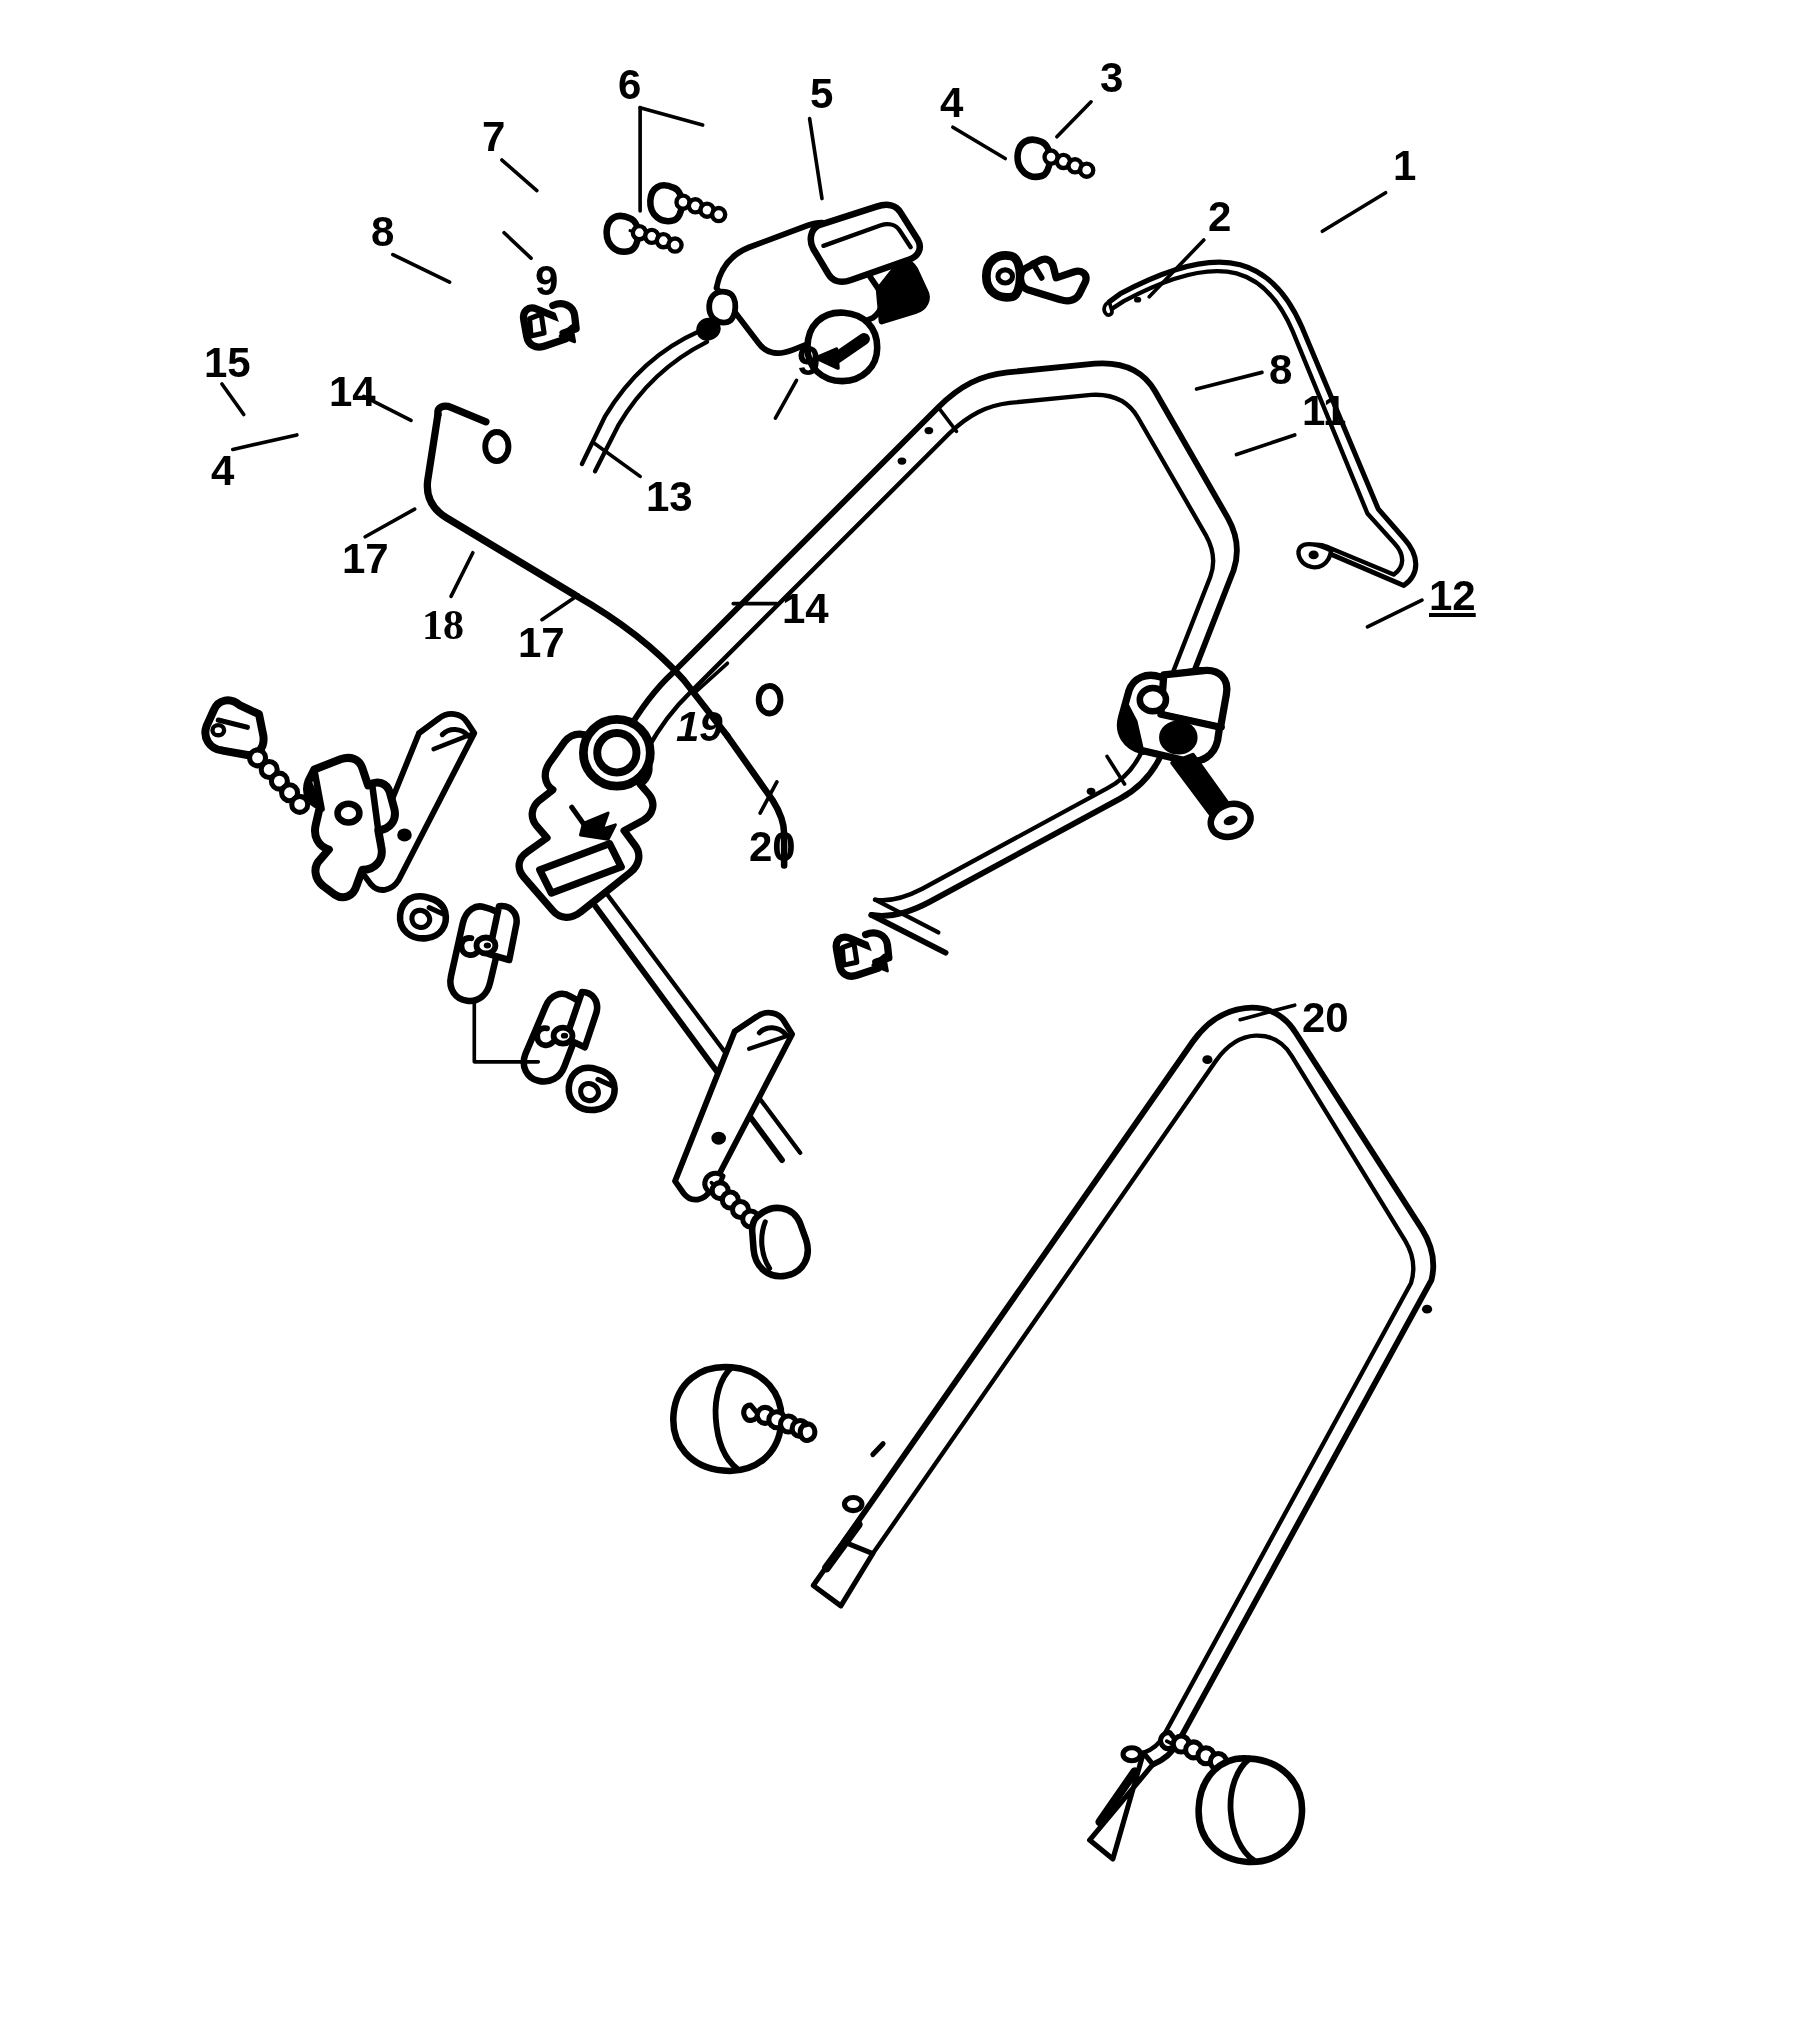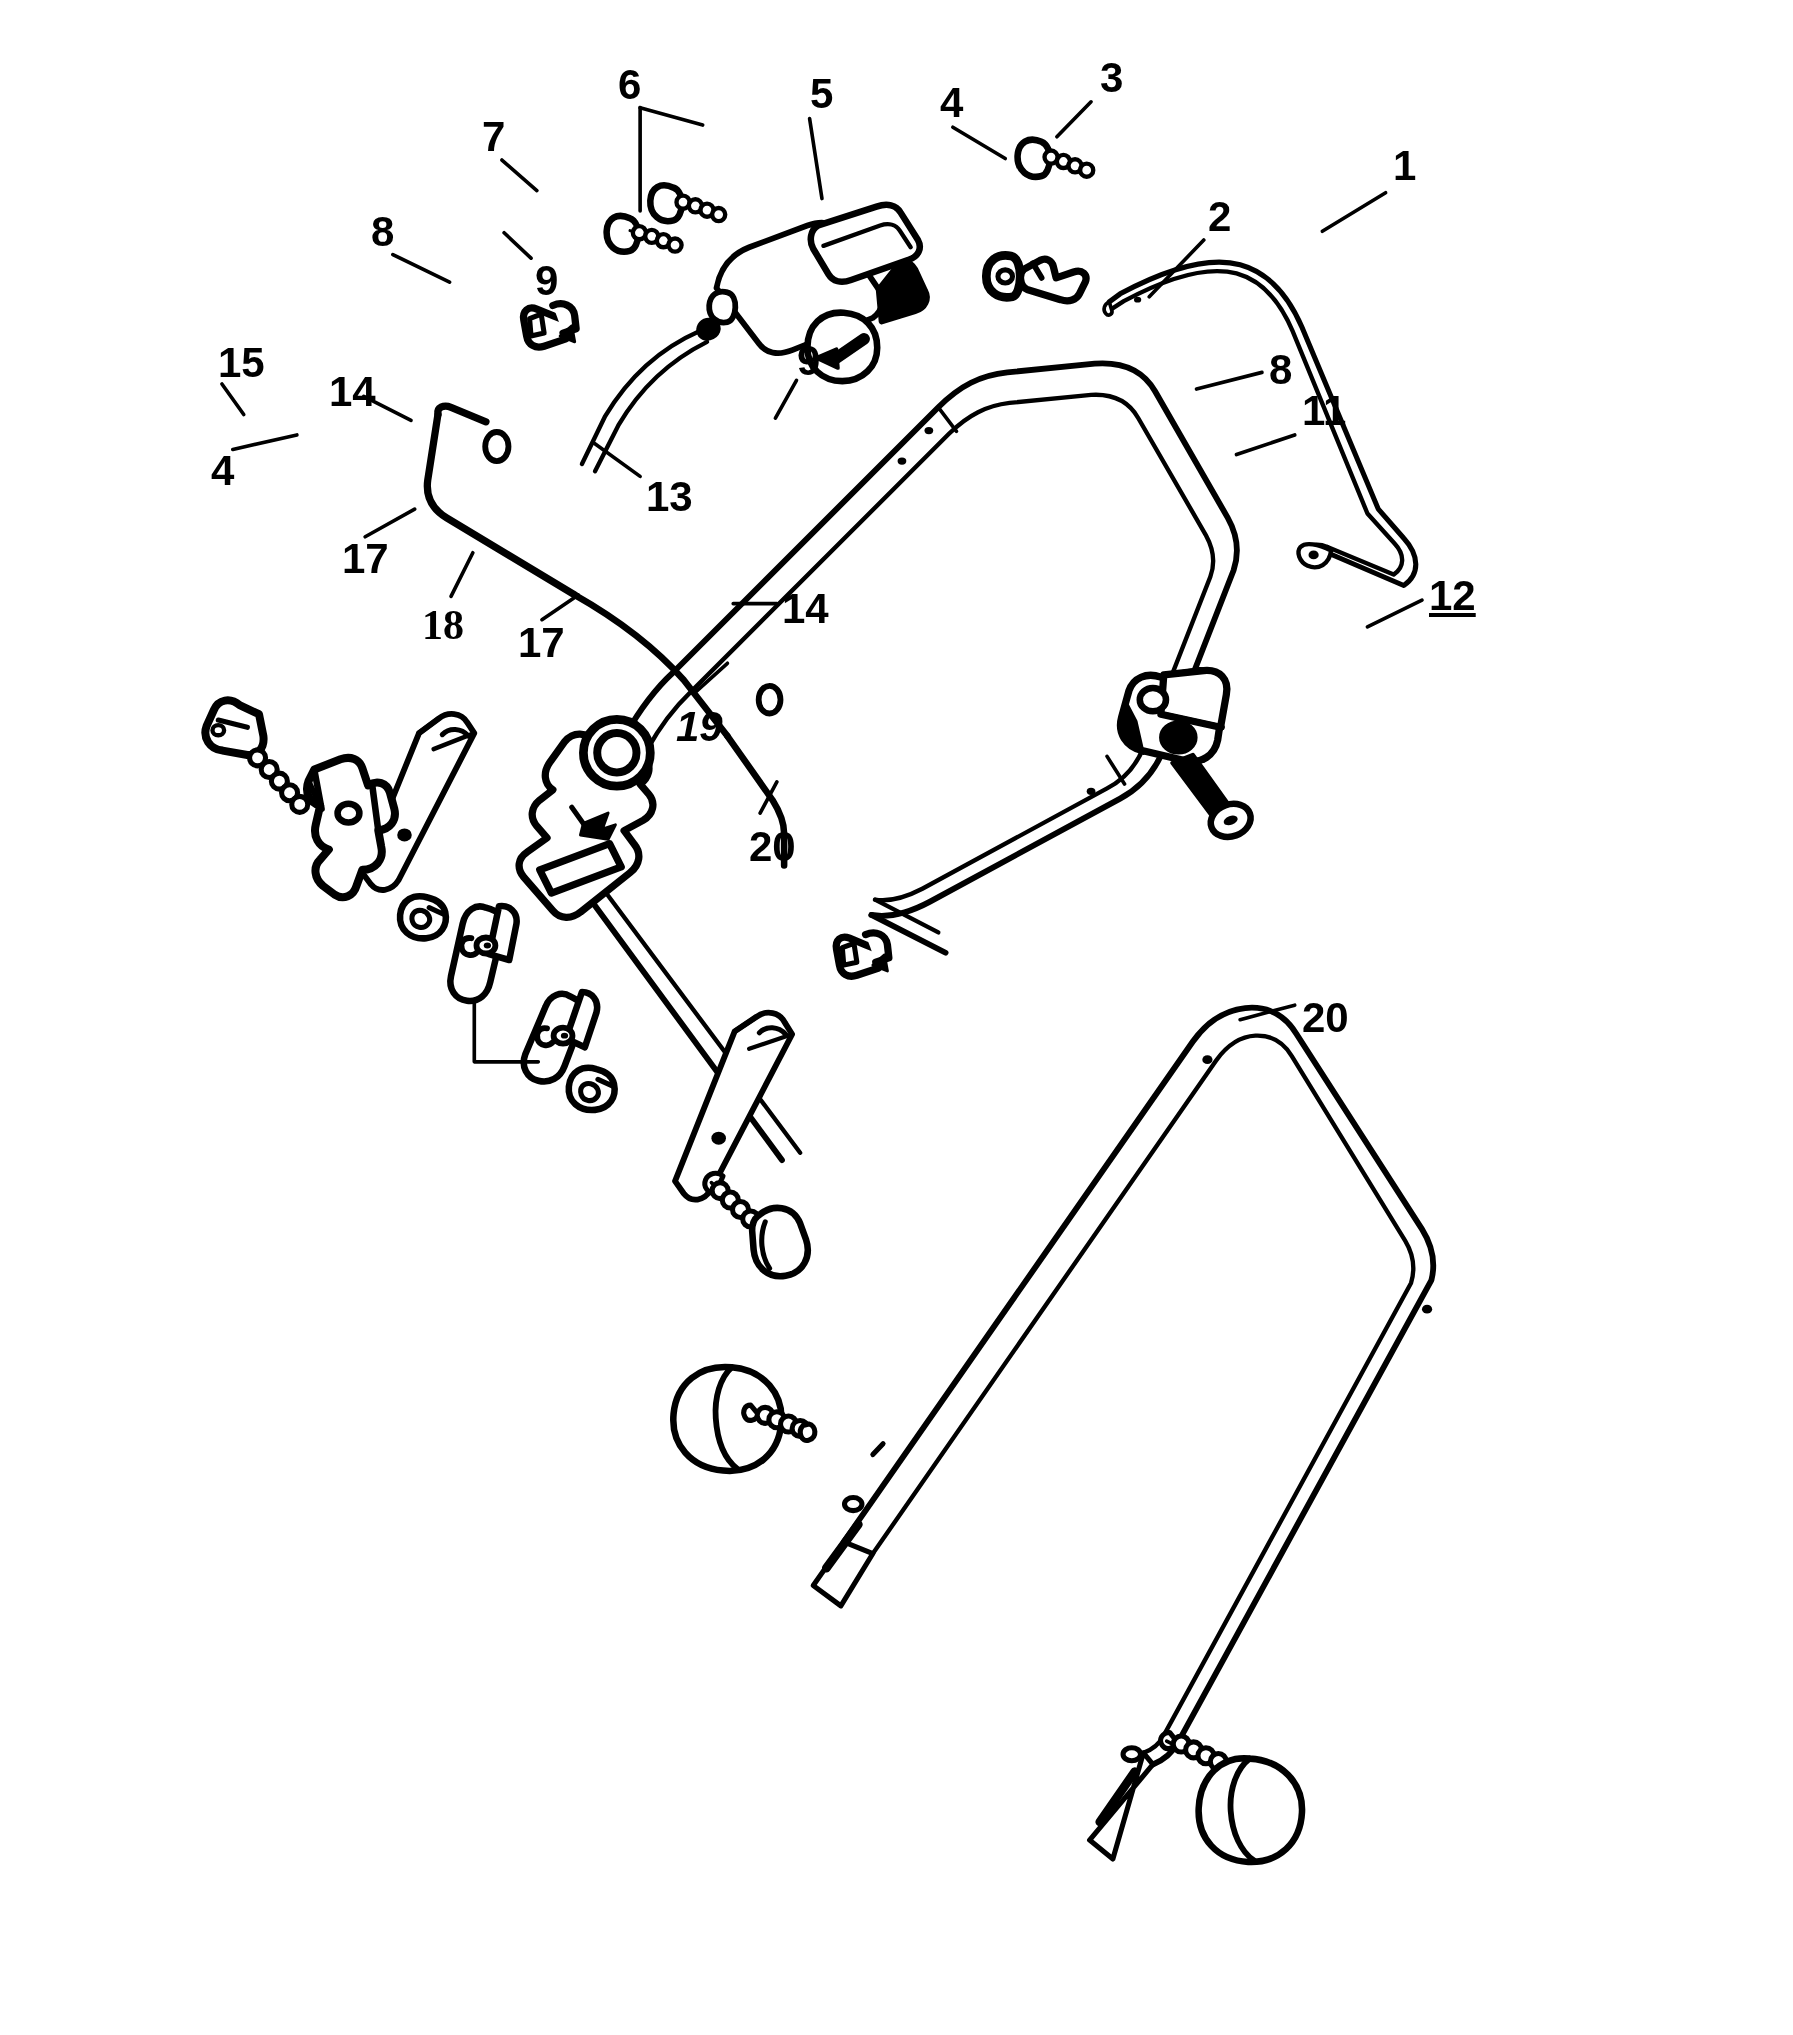--- a/index.html
+++ b/index.html
@@ -436,21 +436,21 @@
       <div class="callout" style="left: 482px; top: 116px;">7</div>
       <div class="callout" style="left: 371px; top: 211px;">8</div>
       <div class="callout" style="left: 535px; top: 260px;">9</div>
       <div class="callout" style="left: 797px; top: 340px;">9</div>
       <div class="callout" style="left: 1269px; top: 349px;">8</div>
       <div class="callout" style="left: 1302px; top: 390px;">11</div>
       <div class="callout" style="left: 1429px; top: 575px; text-decoration: underline;">12</div>
       <div class="callout" style="left: 646px; top: 476px; text-align: right;">13</div>
       <div class="callout" style="left: 329px; top: 371px;">14</div>
       <div class="callout" style="left: 782px; top: 588px;">14</div>
-      <div class="callout" style="left: 218px; top: 342px;">15</div>
+      <div class="callout" style="left: 204px; top: 342px;">15</div>
       <div class="callout" style="left: 211px; top: 450px;">4</div>
       <div class="callout" style="left: 342px; top: 538px;">17</div>
       <div class="callout" style="left: 518px; top: 622px;">17</div>
       <div class="callout" style="left: 422px; top: 604px; font-family: Liberation Serif, serif;">18</div>
       <div class="callout" style="left: 676px; top: 706px; font-style: italic;">19</div>
       <div class="callout" style="left: 749px; top: 826px;">20</div>
       <div class="callout" style="left: 1302px; top: 997px;">20</div>
     </div>
 
 </div>

